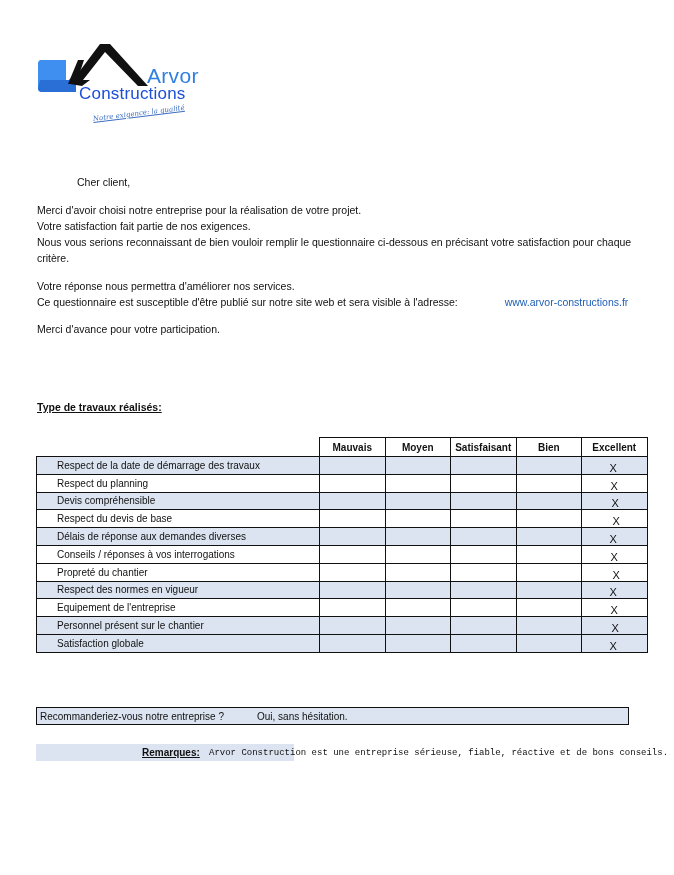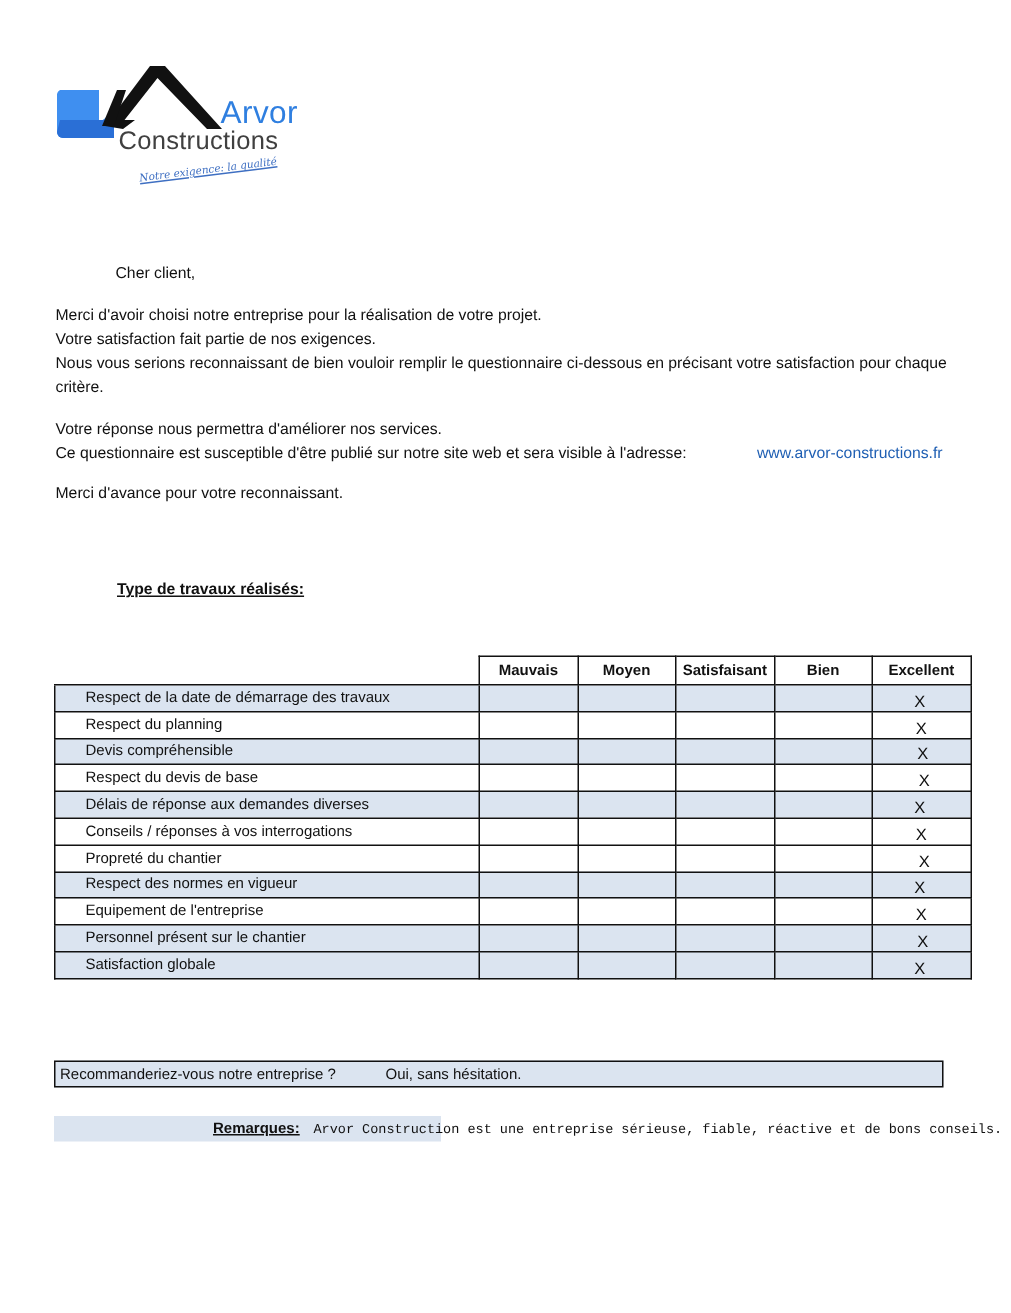--- a/index.html
+++ b/index.html
@@ -3,21 +3,21 @@
 <meta charset="utf-8">
 <style>
   html, body { margin: 0; padding: 0; background: #ffffff; }
   body { width: 674px; height: 875px; position: relative; overflow: hidden;
          font-family: "Liberation Sans", sans-serif; color: #111; }
   .abs { position: absolute; }
   .txt { font-size: 10.5px; line-height: 15.5px; white-space: nowrap; }
   
   #logo { left: 38px; top: 40px; width: 200px; height: 95px; }
   .logo-arvor { left: 147px; top: 64px; font-size: 21px; color: #2f7fe0; letter-spacing: 0.3px; }
-  .logo-constr { left: 79px; top: 84px; font-size: 17px; color: #404040; letter-spacing: 0.2px; }
+  .logo-constr { left: 79px; top: 84px; font-size: 17px; color: #1d4ed8; letter-spacing: 0.2px; }
   .logo-slogan { left: 93px; top: 115px; font-family: "DejaVu Serif", serif; font-style: italic;
                  font-size: 7px; color: #3e6fc2; text-decoration: underline; transform: rotate(-7deg);
                  transform-origin: left center; }
   .link { color: #1f5fb3; padding-left: 44px; }
   .bold-u { font-weight: bold; text-decoration: underline; }
   
   #survey { left: 36px; top: 437px; border-collapse: collapse; font-size: 10px; }
   #survey td, #survey th { height: 16.8px; padding: 0; border: 1px solid #111; }
   #survey th { font-weight: bold; font-size: 10px; text-align: center; height: 18px; }
   #survey th.blank { border: none; border-bottom: 1px solid #111; }
@@ -48,23 +48,23 @@
 
 <div class="abs txt" style="left:77px; top:175px;">Cher client,</div>
 <div class="abs txt" style="left:37px; top:203px;">Merci d'avoir choisi notre entreprise pour la réalisation de votre projet.</div>
 <div class="abs txt" style="left:37px; top:219px;">Votre satisfaction fait partie de nos exigences.</div>
 <div class="abs txt" style="left:37px; top:235px;">Nous vous serions reconnaissant de bien vouloir remplir le questionnaire ci-dessous en précisant votre satisfaction pour chaque</div>
 <div class="abs txt" style="left:37px; top:251px;">critère.</div>
 <div class="abs txt" style="left:37px; top:279px;">Votre réponse nous permettra d'améliorer nos services.</div>
 <div class="abs txt" style="left:37px; top:295px;">
   <span>Ce questionnaire est susceptible d'être publié sur notre site web et sera visible à l'adresse: </span><span class="link">www.arvor-constructions.fr</span>
 </div>
-<div class="abs txt" style="left:37px; top:322px;">Merci d'avance pour votre reconnaissant.</div>
+<div class="abs txt" style="left:37px; top:322px;">Merci d'avance pour votre participation.</div>
 
-<div class="abs txt bold-u" style="left:37px; top:386px;margin-left:41px;">Type de travaux réalisés:</div>
+<div class="abs txt bold-u" style="left:37px; top:400px;">Type de travaux réalisés:</div>
 
 <table class="abs" id="survey">
   <thead>
     <tr>
       <th class="blank"></th>
       <th class="col">Mauvais</th>
       <th class="col">Moyen</th>
       <th class="col">Satisfaisant</th>
       <th class="col">Bien</th>
       <th class="col">Excellent</th>

